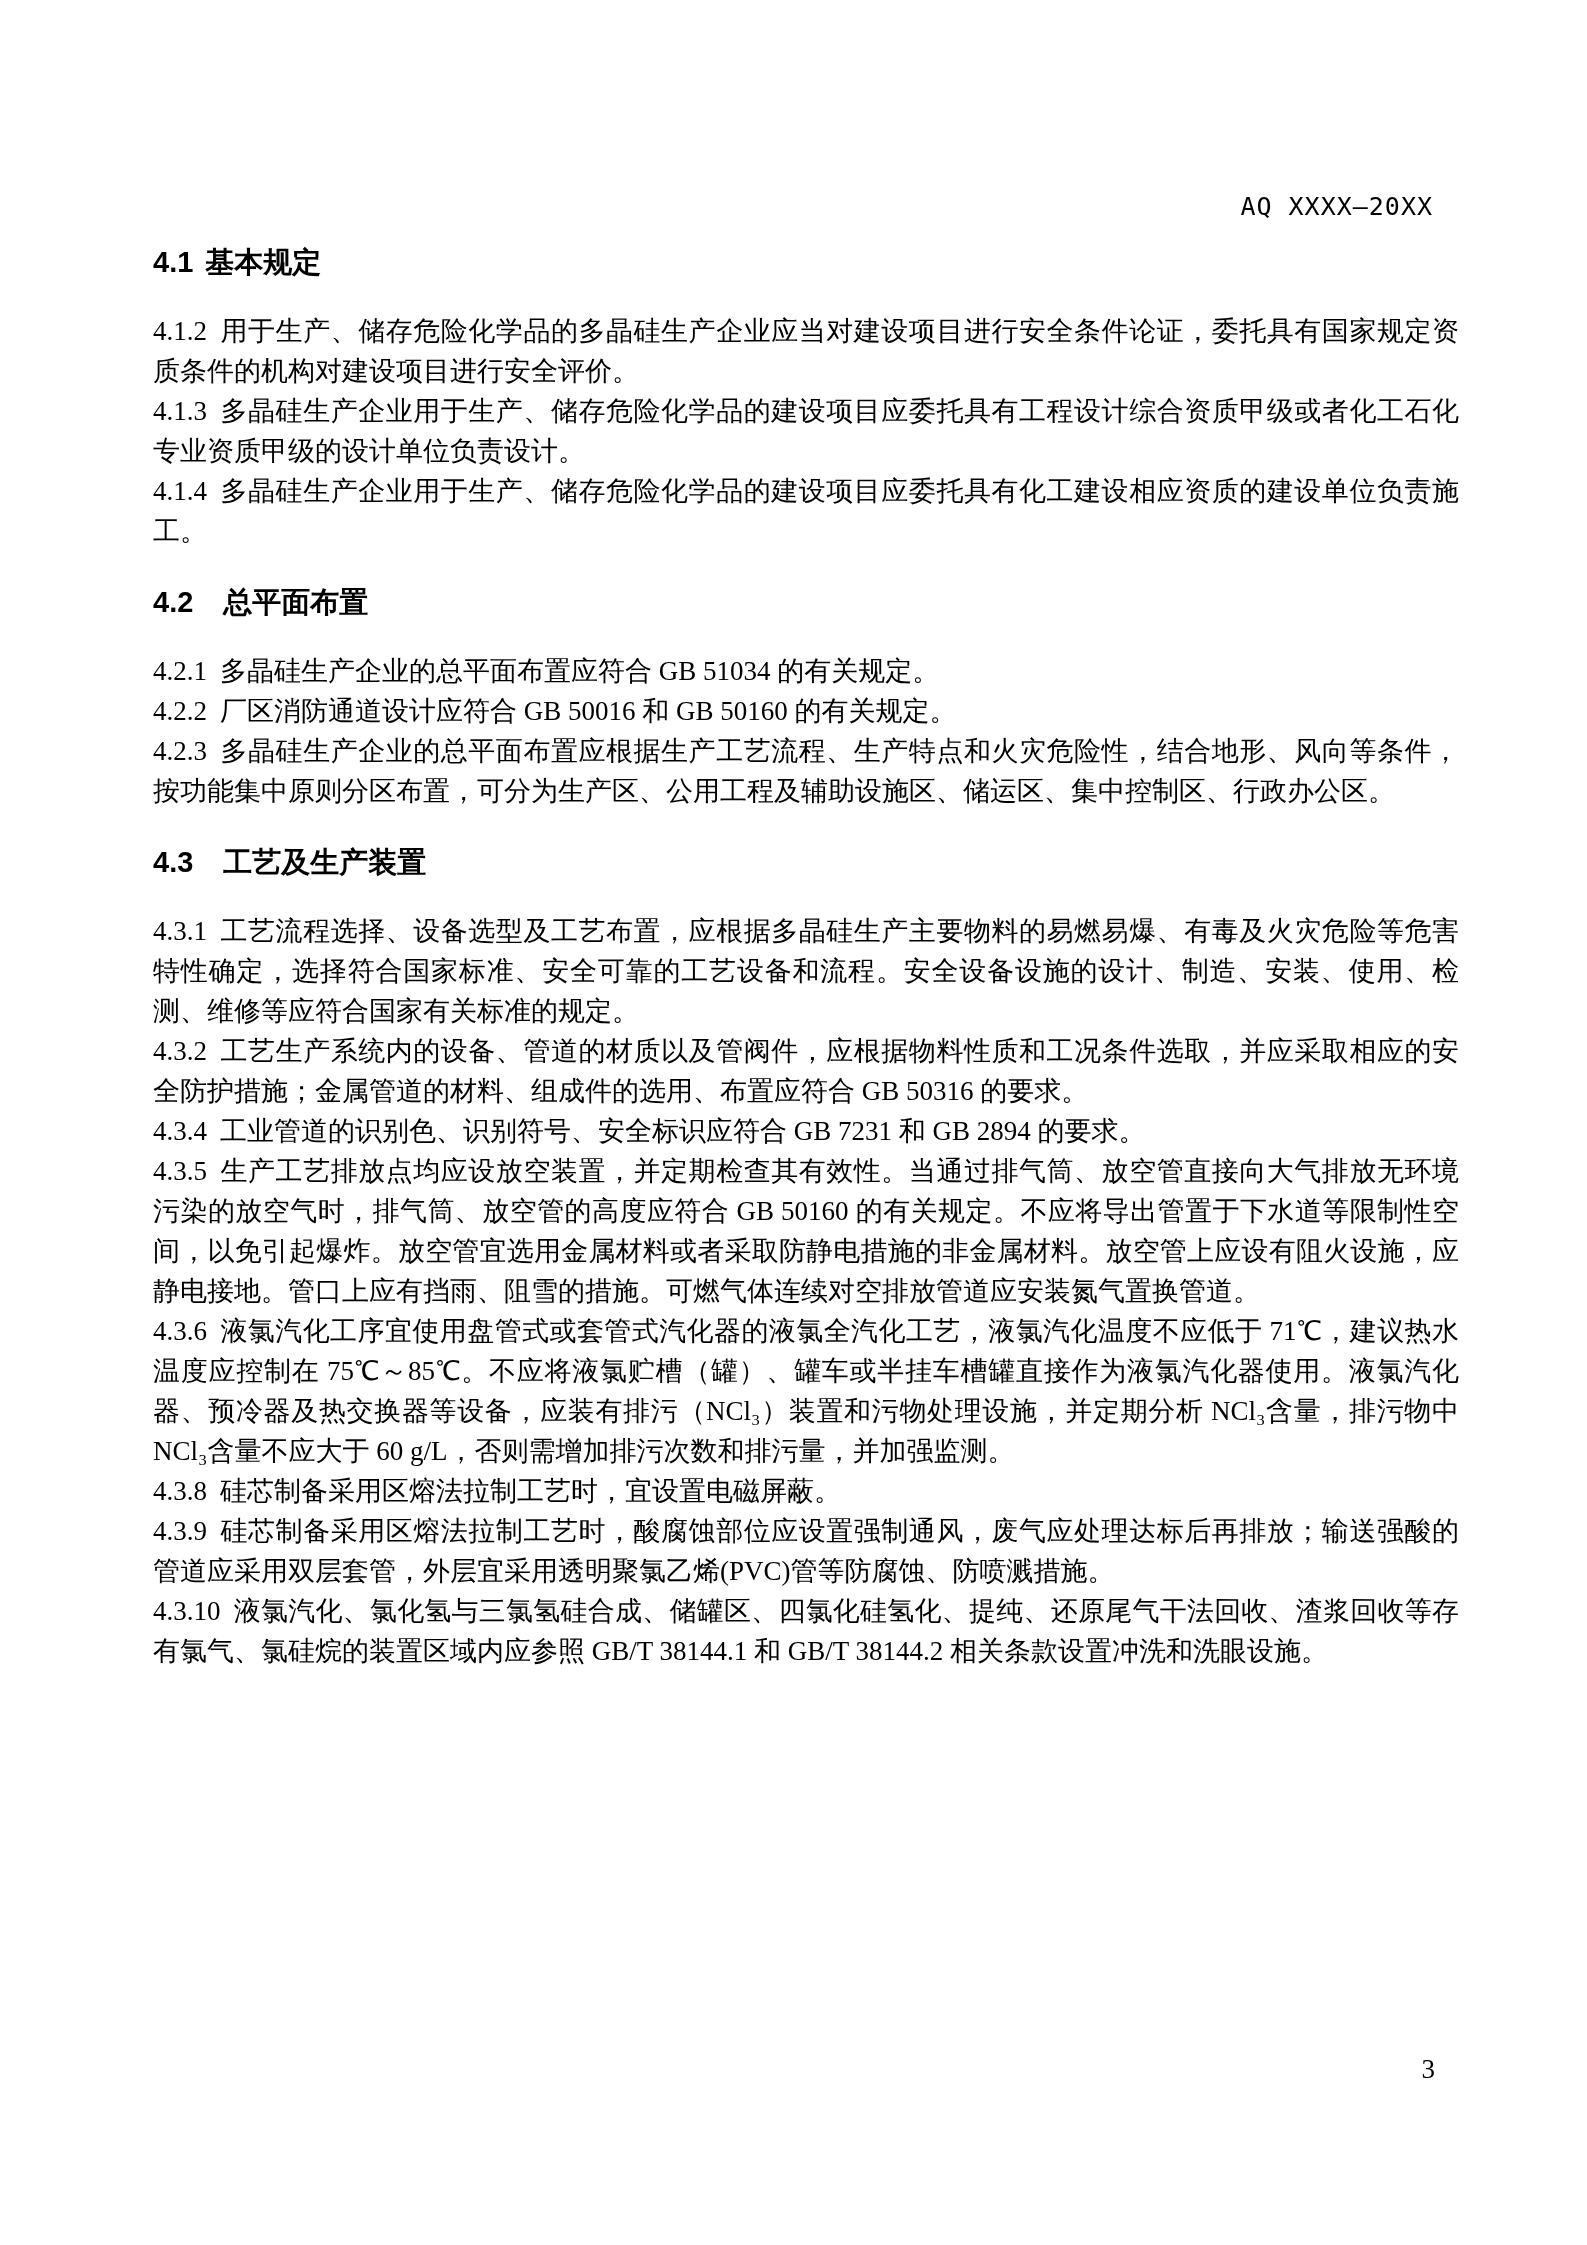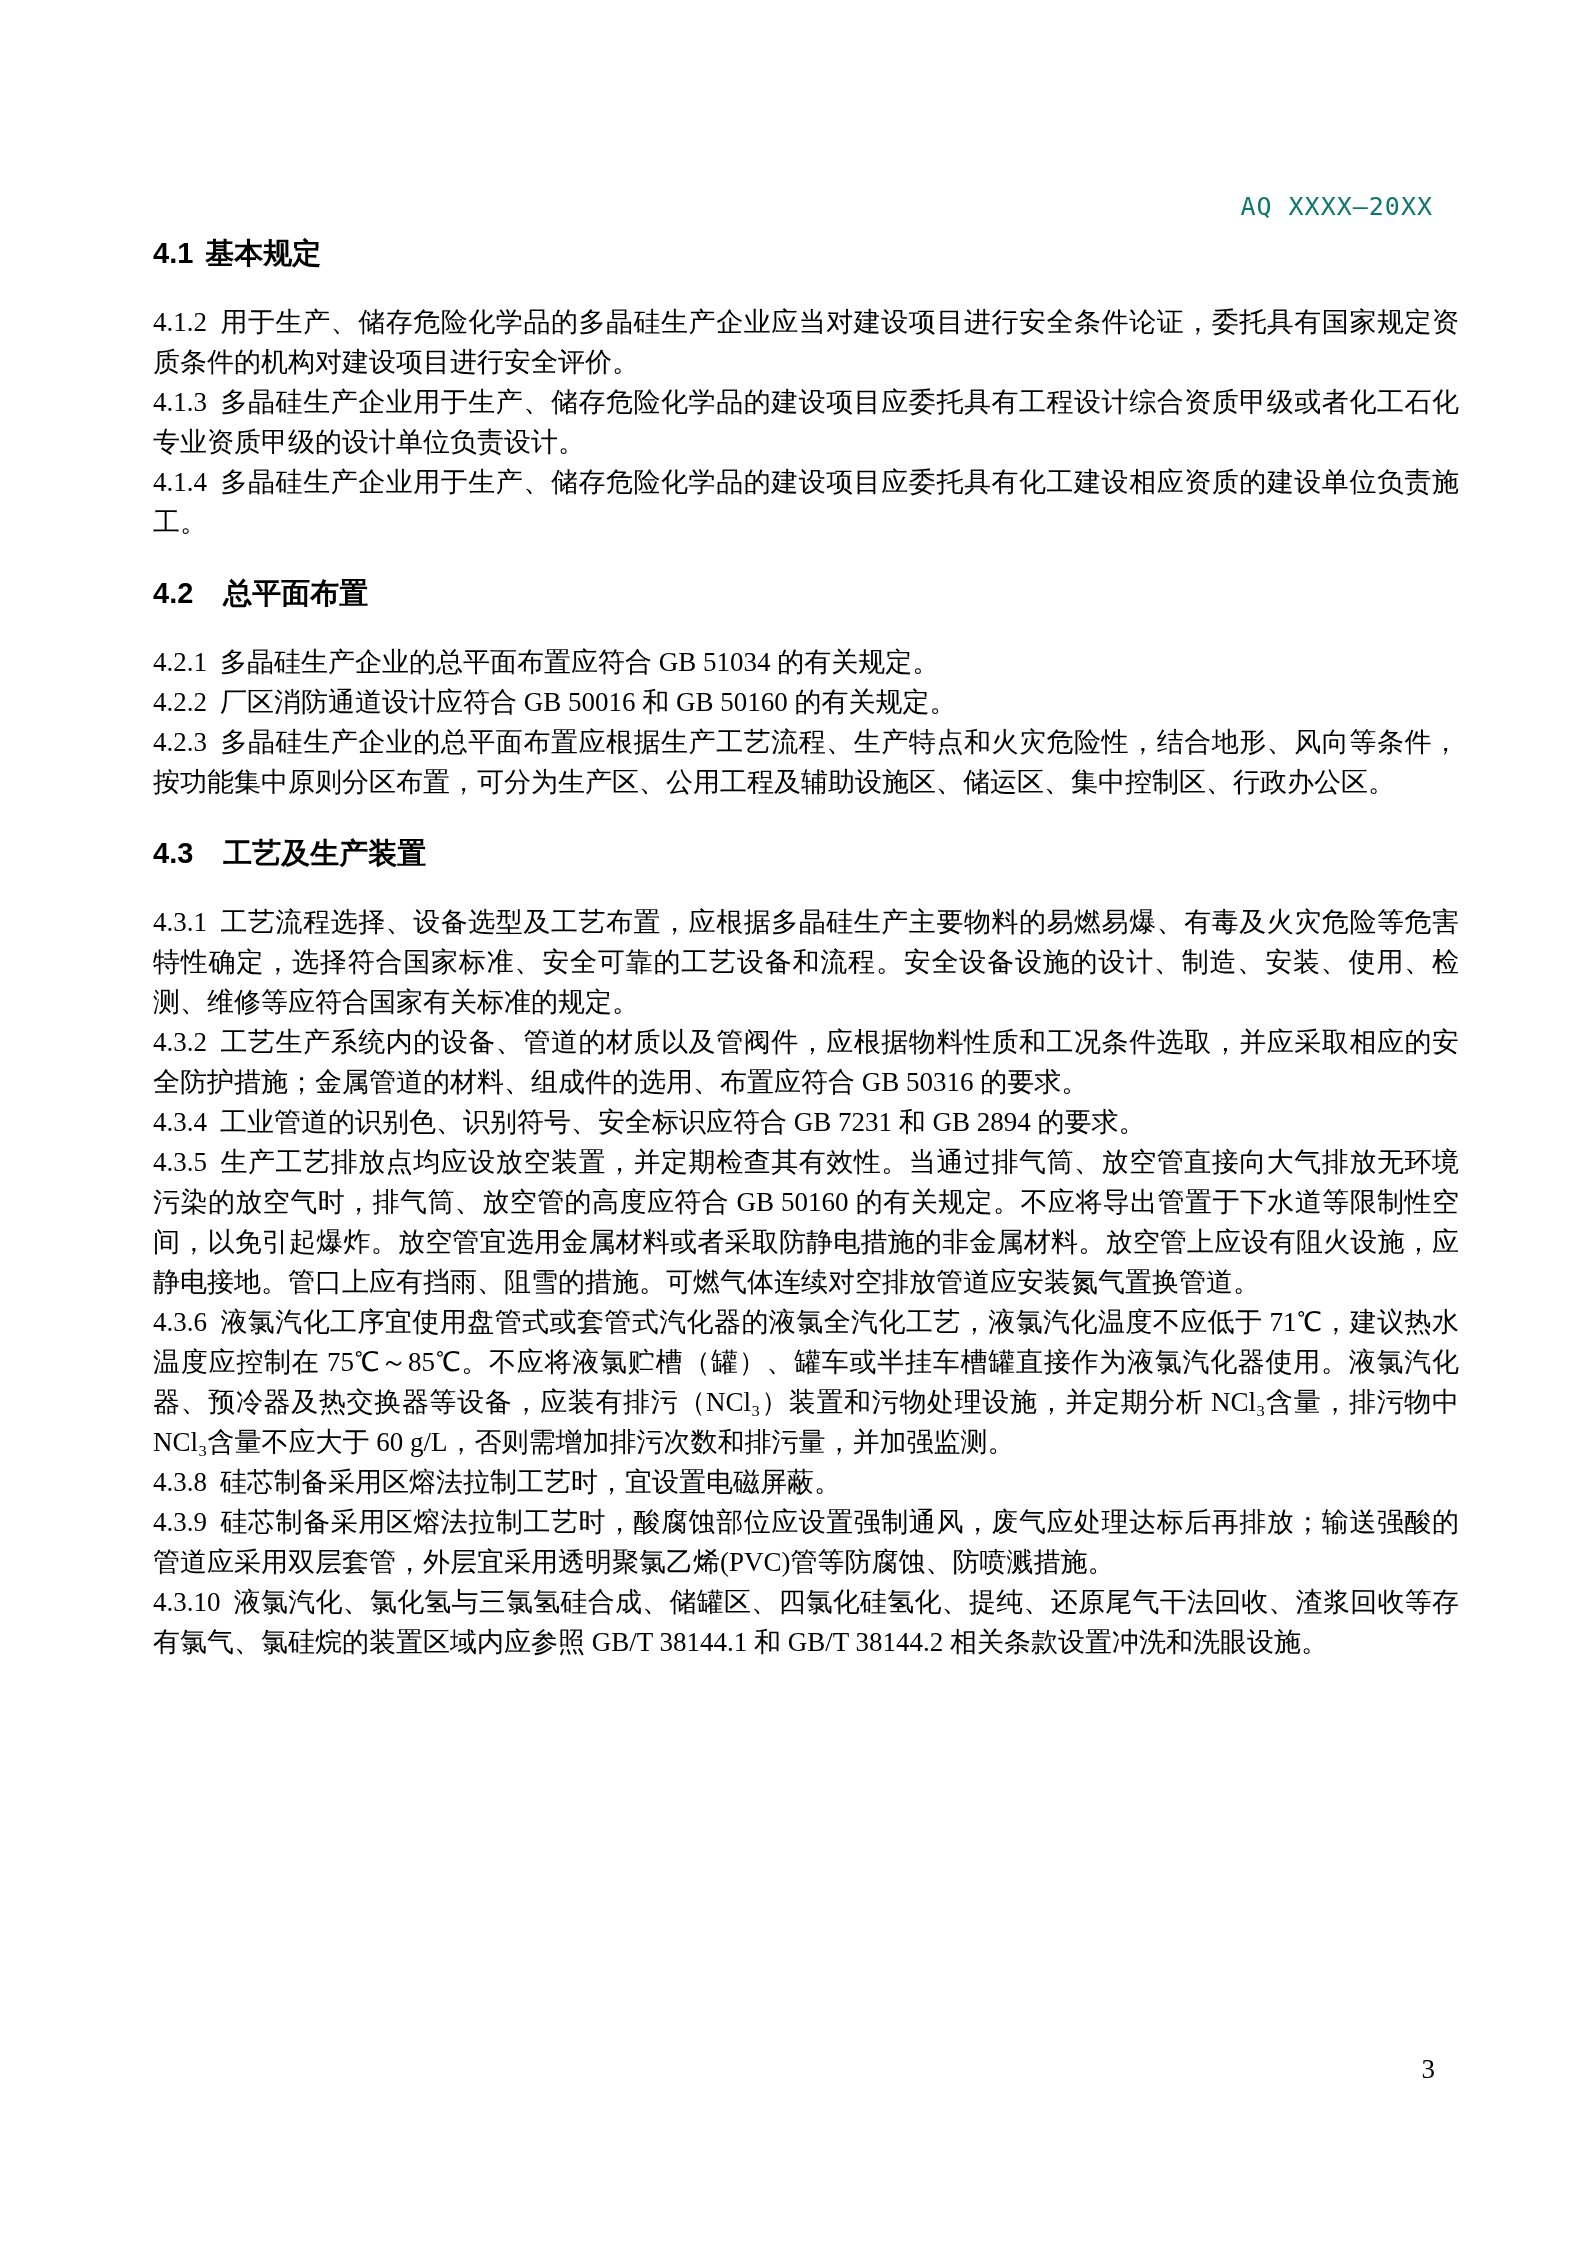--- a/index.html
+++ b/index.html
@@ -19,38 +19,38 @@
   }
   .header-row {
     position: absolute;
     top: 192px;
     left: 153px;
     right: 154px;
     text-align: right;
     font-family: "DejaVu Sans Mono", monospace;
     font-size: 25px;
     letter-spacing: 1px;
-    color: #0f766e;
+    color: #000000;
   }
   .content {
     position: absolute;
     top: 232px;
     left: 153px;
     width: 1306px;
   }
   h2.sec {
     font-family: "Liberation Sans", sans-serif;
     font-weight: bold;
     font-size: 29px;
     line-height: 42px;
     margin: 30px 0 28px 0;
     color: #000000;
   }
   .content > h2.sec:first-child {
-    margin-top: 0;
+    margin-top: 9px;
   }
   h2.sec .hnum {
     font-family: "Liberation Sans", sans-serif;
   }
   h2.h-tight .hnum { margin-right: 12px; }
   h2.h-wide  .hnum { margin-right: 30px; }
   p.clause {
     margin: 0;
     font-size: 27px;
     line-height: 40px;

